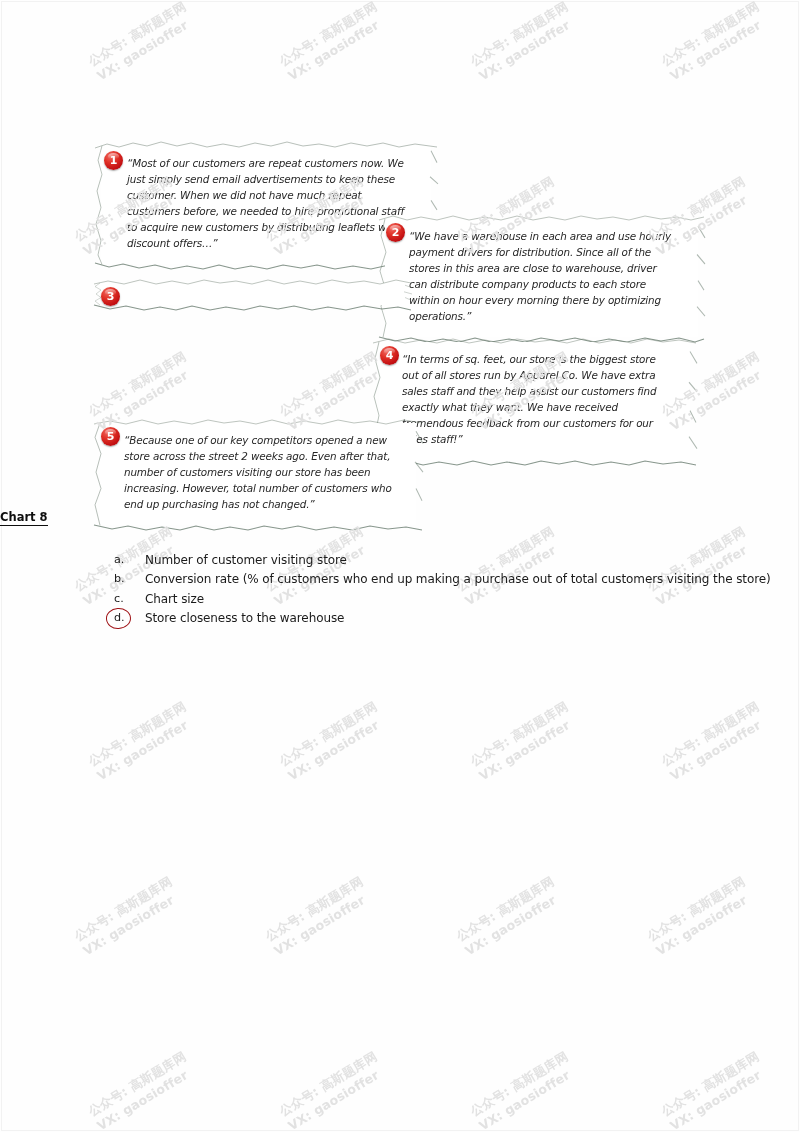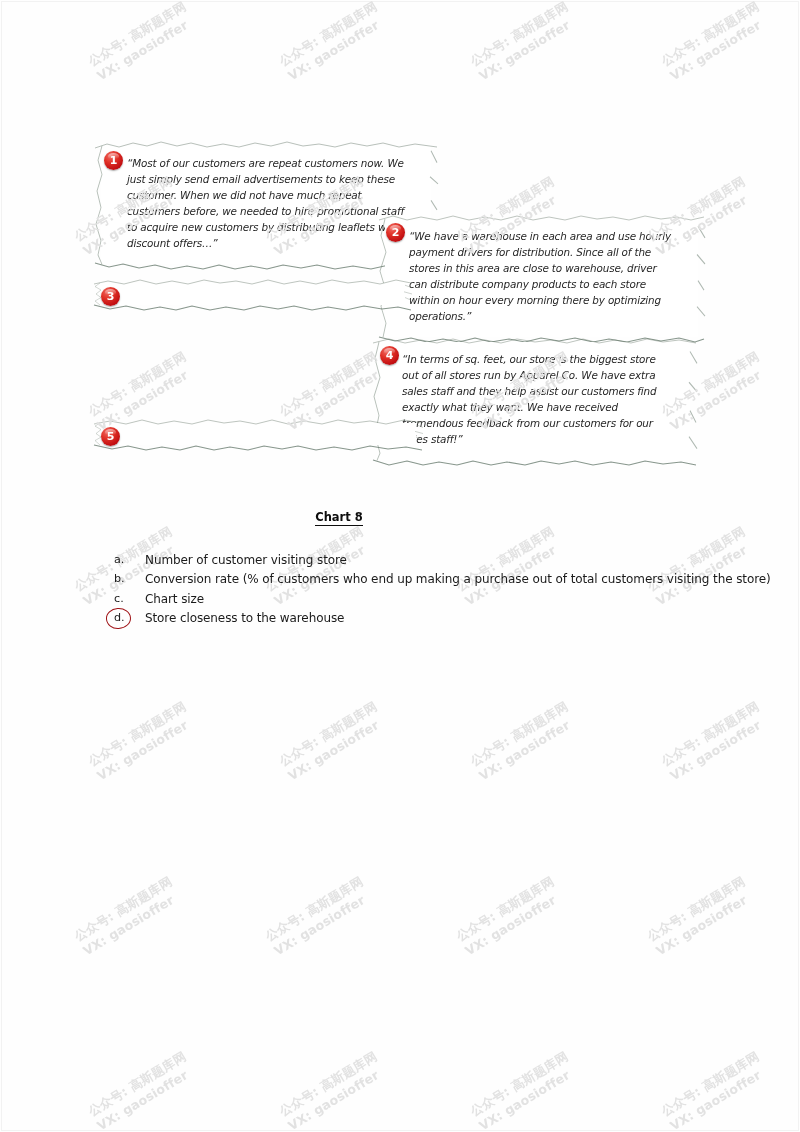--- a/index.html
+++ b/index.html
@@ -118,23 +118,23 @@
     left: 3.5px; top: 2px;
     width: 11px; height: 6px;
     border-radius: 50% 50% 40% 40%;
     background: linear-gradient(to bottom, rgba(255,255,255,.55), rgba(255,255,255,0));
     pointer-events: none;
   }
 
   
   #chart-label {
     position: absolute;
-    left: 12px; top: 507px;
+    left: 0; top: 507px;
     width: 654px;
-    text-align: center;
+    text-align: left;
     z-index: 4;
   }
   #chart-label span {
     font-family: "DejaVu Sans", sans-serif;
     font-weight: bold;
     font-size: 11.5px;
     color: #0d0d0d;
     border-bottom: 1.4px solid #0d0d0d;
     padding-bottom: 1px;
   }
@@ -267,20 +267,21 @@
       </svg>
       <svg class="tear bottom" viewBox="0 0 328 13" preserveAspectRatio="none">
         <path d="M0,4 L18,8 L34,5 L52,9 L68,6 L86,9 L102,5 L120,9 L136,6 L154,9 L170,5 L188,8 L204,5 L222,9 L240,6 L258,9 L276,5 L294,8 L312,6 L328,9" fill="none" stroke="#5f7366" stroke-width="1.1" opacity="0.75"></path>
       </svg>
       <svg class="tear left" viewBox="0 0 12 100" preserveAspectRatio="none">
         <path d="M8,0 L3,14 L9,30 L4,48 L9,64 L3,80 L8,100" fill="none" stroke="#6e7f72" stroke-width="0.9" opacity="0.55"></path>
       </svg>
       <svg class="tear right" viewBox="0 0 13 100" preserveAspectRatio="none">
         <path d="M3,8 L10,20 M2,38 L10,48 M3,64 L9,76" fill="none" stroke="#6e7f72" stroke-width="1" opacity="0.55"></path>
       </svg>
+      <p class="qtext">“Because one of our key competitors opened a new store across the street 2 weeks ago. Even after that, number of customers visiting our store has been increasing. However, total number of customers who end up purchasing has not changed.”</p>
     </div>
   </div>
 
   <div id="chart-label">
     <span>Chart 8</span>
   </div>
 
   <div id="options">
 
     <div class="opt">

